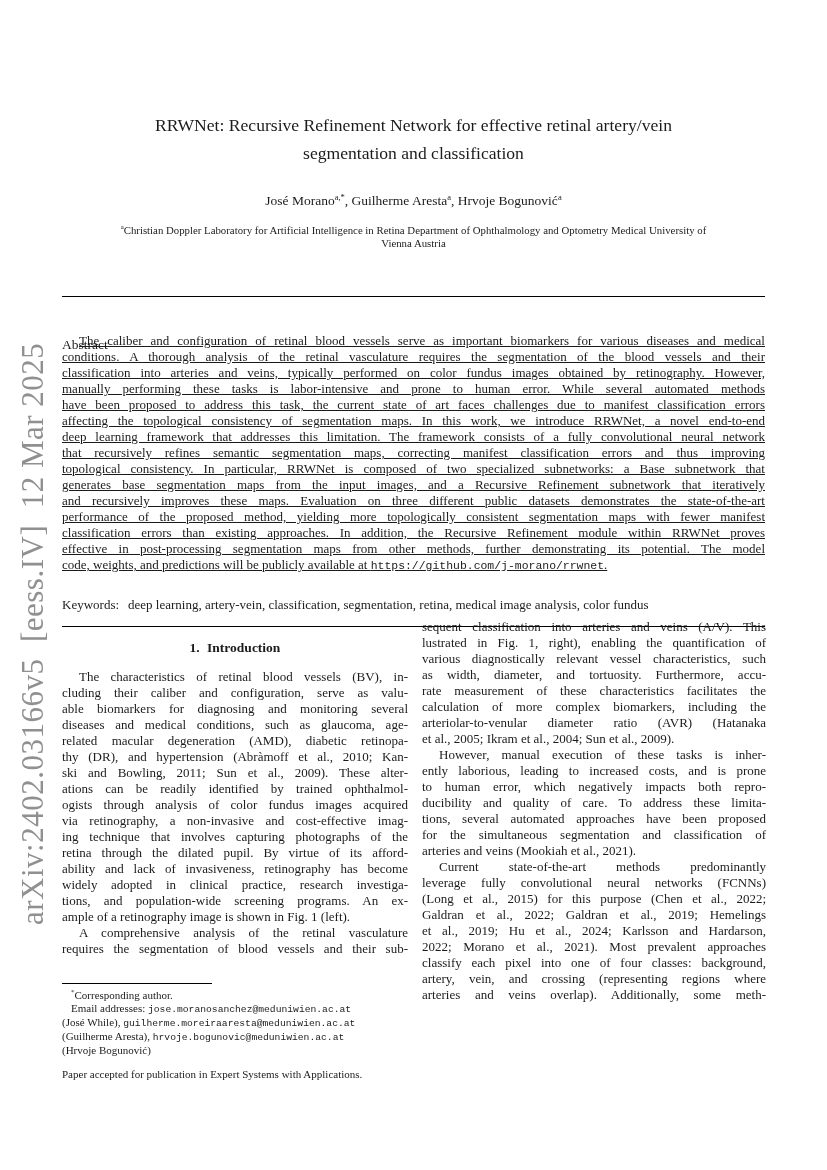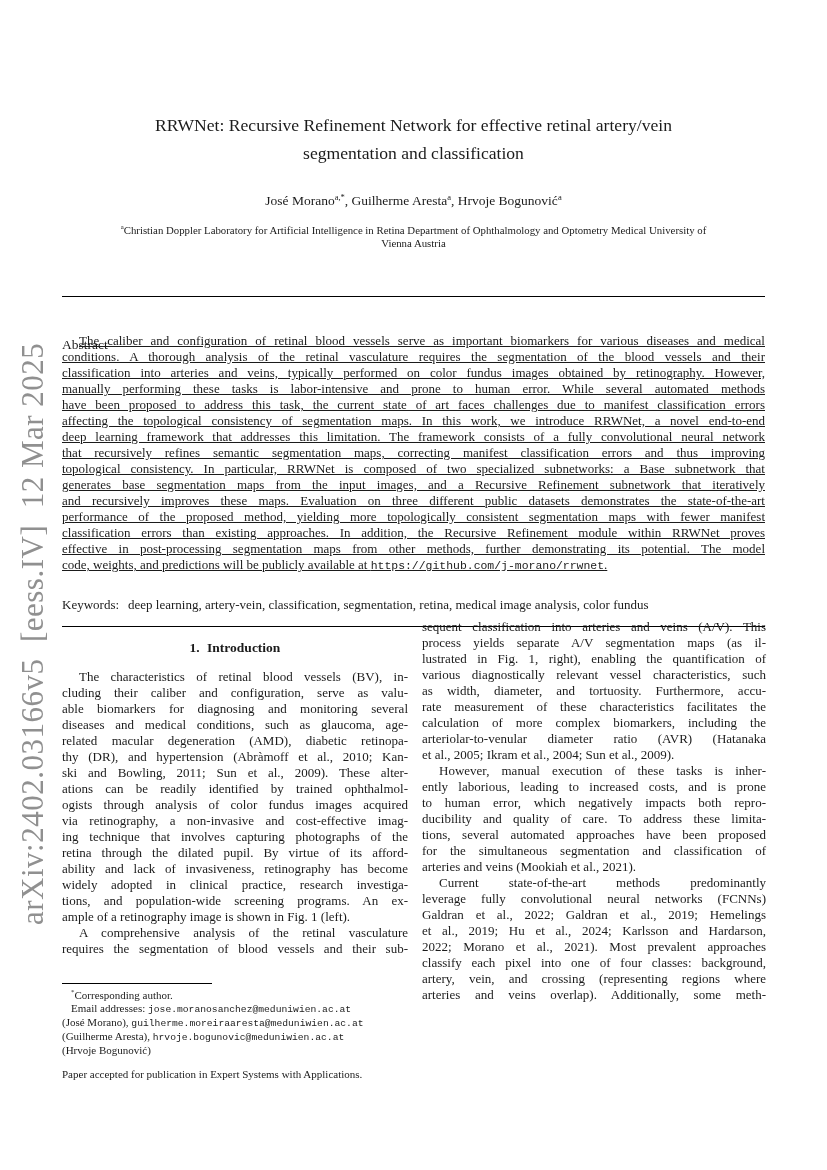--- a/index.html
+++ b/index.html
@@ -115,51 +115,51 @@
         <div class="ln"><span>widely adopted in clinical practice, research investiga-</span></div>
         <div class="ln"><span>tions, and population-wide screening programs.  An ex-</span></div>
         <div class="ln last"><span>ample of a retinography image is shown in Fig. 1 (left).</span></div>
         <div class="ln ind"><span>A comprehensive analysis of the retinal vasculature</span></div>
         <div class="ln"><span>requires the segmentation of blood vessels and their sub-</span></div>
       </div>
   </div>
 
   <div class="col col2">
       <div class="ln"><span>sequent classification into arteries and veins (A/V). This</span></div>
-      <div class="ln"><span>process yields separate A/V segmentation maps (as il-</span></div>
       <div class="ln"><span>lustrated in Fig. 1, right), enabling the quantification of</span></div>
       <div class="ln"><span>various diagnostically relevant vessel characteristics, such</span></div>
       <div class="ln"><span>as width, diameter, and tortuosity.  Furthermore, accu-</span></div>
       <div class="ln"><span>rate measurement of these characteristics facilitates the</span></div>
       <div class="ln"><span>calculation of more complex biomarkers, including the</span></div>
       <div class="ln"><span>arteriolar-to-venular diameter ratio (AVR) (Hatanaka</span></div>
       <div class="ln last"><span>et al., 2005; Ikram et al., 2004; Sun et al., 2009).</span></div>
       <div class="ln ind"><span>However, manual execution of these tasks is inher-</span></div>
       <div class="ln"><span>ently laborious, leading to increased costs, and is prone</span></div>
       <div class="ln"><span>to human error, which negatively impacts both repro-</span></div>
       <div class="ln"><span>ducibility and quality of care.  To address these limita-</span></div>
       <div class="ln"><span>tions, several automated approaches have been proposed</span></div>
       <div class="ln"><span>for the simultaneous segmentation and classification of</span></div>
       <div class="ln last"><span>arteries and veins (Mookiah et al., 2021).</span></div>
       <div class="ln ind"><span>Current state-of-the-art methods predominantly</span></div>
       <div class="ln"><span>leverage fully convolutional neural networks (FCNNs)</span></div>
+      <div class="ln"><span>(Long et al., 2015) for this purpose (Chen et al., 2022;</span></div>
       <div class="ln"><span>Galdran et al., 2022; Galdran et al., 2019; Hemelings</span></div>
       <div class="ln"><span>et al., 2019; Hu et al., 2024; Karlsson and Hardarson,</span></div>
       <div class="ln"><span>2022; Morano et al., 2021).  Most prevalent approaches</span></div>
       <div class="ln"><span>classify each pixel into one of four classes: </span><span class="s-i">background</span><span>,</span></div>
       <div class="ln"><span class="s-i">artery</span><span>, </span><span class="s-i">vein</span><span>, and </span><span class="s-i">crossing</span><span> (representing regions where</span></div>
       <div class="ln"><span>arteries and veins overlap).  Additionally, some meth-</span></div>
     </div>
 
   <div class="footnote">
     <div class="fn-rule"></div>
     <div>
         <div class="ln ind2 nj"><span class="s-sup">*</span><span>Corresponding author.</span></div>
         <div class="ln ind2 nj"><span class="s-i">Email addresses: </span><span class="s-tt">jose.moranosanchez@meduniwien.ac.at</span></div>
-        <div class="ln nj"><span>(José Morano), </span><span class="s-tt">guilherme.moreiraaresta@meduniwien.ac.at</span></div>
+        <div class="ln nj"><span>(José While), </span><span class="s-tt">guilherme.moreiraaresta@meduniwien.ac.at</span></div>
         <div class="ln nj"><span>(Guilherme Aresta), </span><span class="s-tt">hrvoje.bogunovic@meduniwien.ac.at</span></div>
         <div class="ln nj"><span>(Hrvoje Bogunović)</span></div>
       </div>
     <div class="accepted">
         <div class="ln nj"><span>Paper accepted for publication in </span><span class="s-i">Expert Systems with Applications</span><span>.</span></div>
       </div>
   </div>
 </div>
 
 </body></html>

